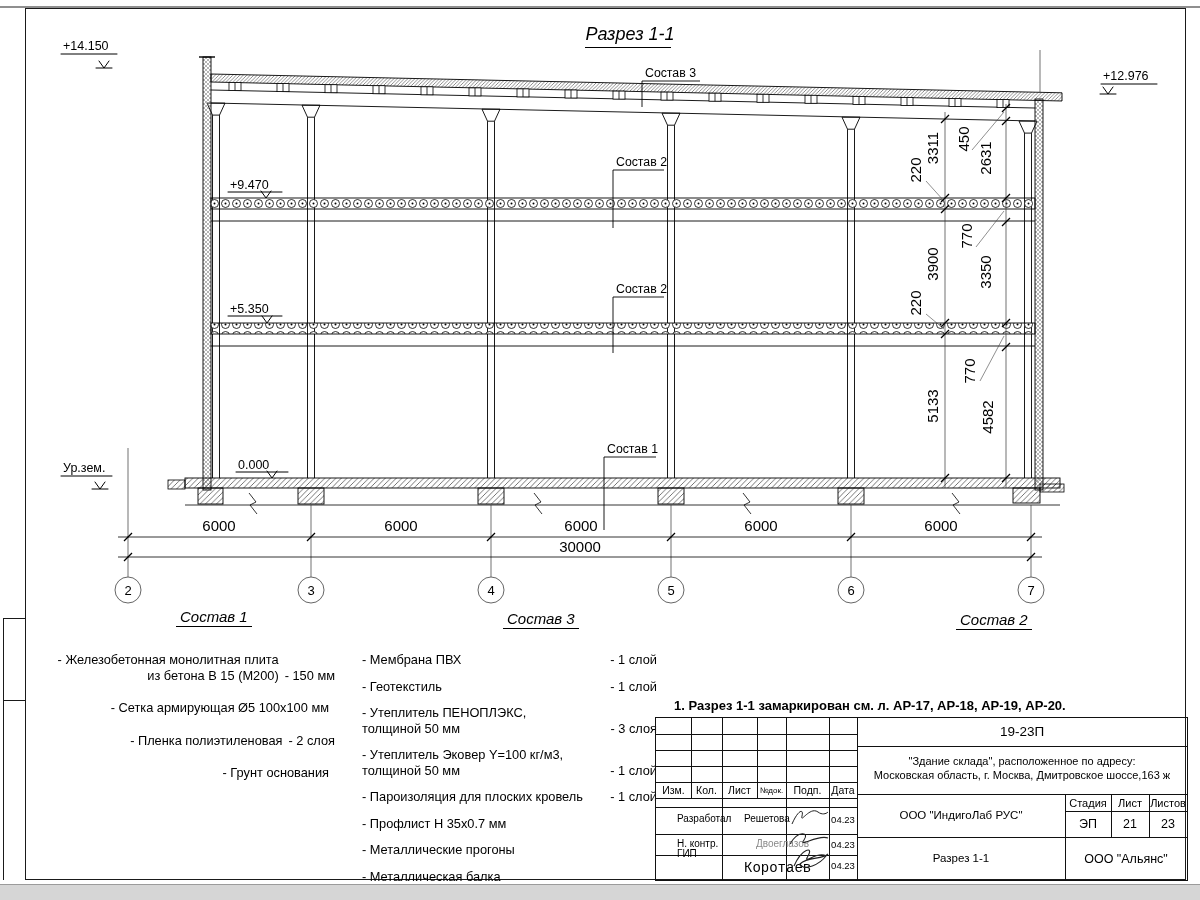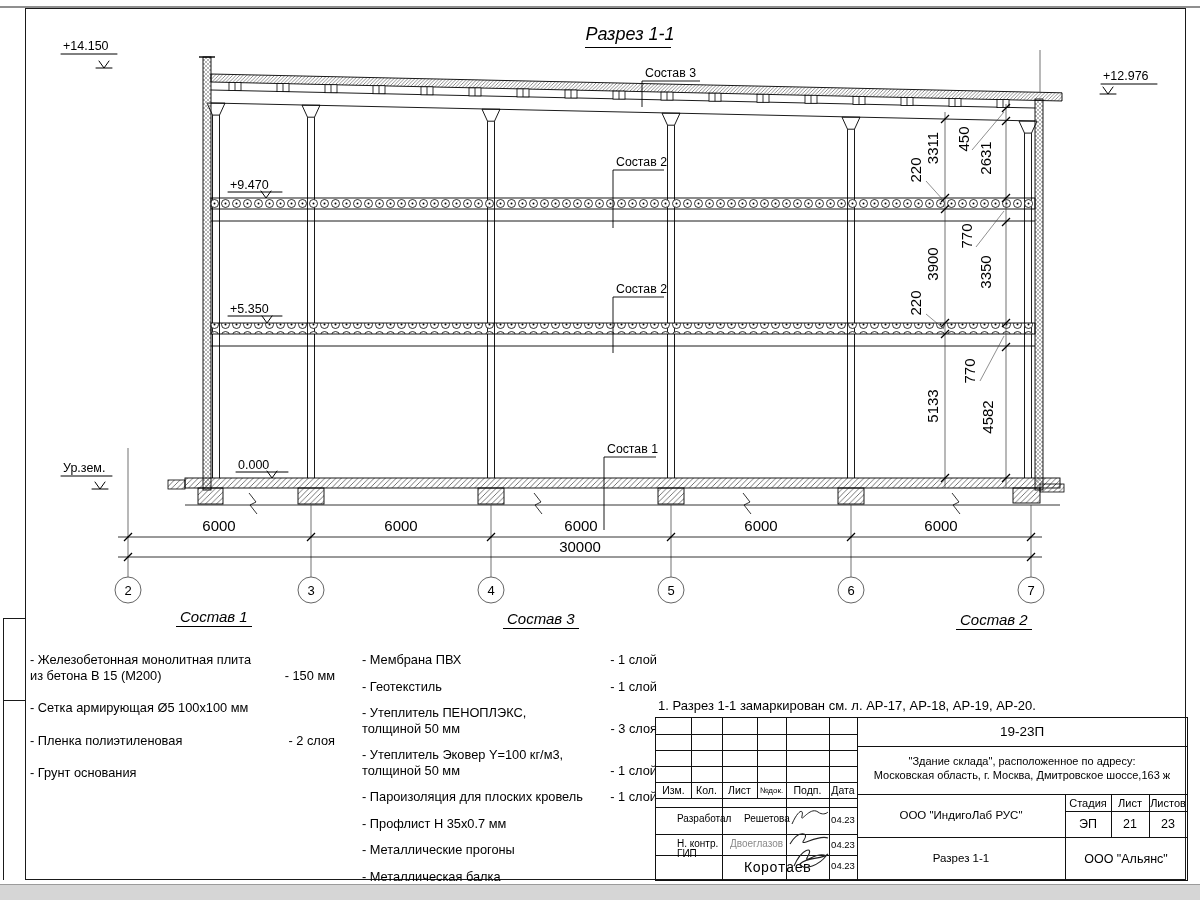--- a/index.html
+++ b/index.html
@@ -259,21 +259,21 @@
       <text class="co" x="616" y="166">Состав 2</text>
       <path d="M613 170 L664 170 M613 170 L613 228" fill="none" stroke="#000" stroke-width="0.9"></path>
       <text class="co" x="616" y="293">Состав 2</text>
       <path d="M613 297 L664 297 M613 297 L613 353" fill="none" stroke="#000" stroke-width="0.9"></path>
       <text class="co" x="607" y="453">Состав 1</text>
       <path d="M604 457 L656 457 M604 457 L604 530" fill="none" stroke="#000" stroke-width="0.9"></path>
     </g>
   </svg>
 
   <div class="mat-head" style="left:176px;top:608px;">Состав 1</div>
-  <div class="mat-block" style="left:30px;top:652px;width:305px;">
+  <div class="mat-block" style="left:30px;top:652px;width:305px;text-align:right;">
     <div class="mat-row g16">
         <div class="mat-name">- Железобетонная  монолитная плита
 из бетона В 15 (М200)</div>
         <div class="mat-val">- 150 мм</div>
       </div>
     <div class="mat-row g16">
         <div class="mat-name">- Сетка армирующая Ø5 100x100 мм</div>
         <div class="mat-val"></div>
       </div>
     <div class="mat-row g16">
@@ -319,21 +319,21 @@
         <div class="mat-val"></div>
       </div>
     <div class="mat-row">
         <div class="mat-name">- Металлическая балка</div>
         <div class="mat-val"></div>
       </div>
   </div>
 
   <div class="mat-head" style="left:956px;top:611px;">Состав 2</div>
 
-  <div class="note" style="left:658px;top:698px;">1. Разрез 1-1 замаркирован см. л. АР-17, АР-18, АР-19, АР-20.</div>
+  <div class="note" style="left:674px;top:698px;font-weight:bold;">1. Разрез 1-1 замаркирован см. л. АР-17, АР-18, АР-19, АР-20.</div>
 
   <div class="stamp">
 
     <div class="sv" style="left:35px;top:0;height:80px;"></div>
     <div class="sv" style="left:66px;top:0;height:162px;"></div>
     <div class="sv" style="left:101px;top:0;height:80px;"></div>
     <div class="sv" style="left:130px;top:0;height:162px;"></div>
     <div class="sv" style="left:173px;top:0;height:162px;"></div>
     <div class="sv" style="left:201px;top:0;height:162px;"></div>
     <div class="sv" style="left:409px;top:76px;height:86px;"></div>
@@ -357,21 +357,21 @@
     <div class="cell" style="left:35px;top:66px;width:31px;font-size:10.5px;">Кол.</div>
     <div class="cell" style="left:66px;top:66px;width:35px;font-size:10.5px;">Лист</div>
     <div class="cell" style="left:101px;top:68px;width:29px;font-size:8px;">№док.</div>
     <div class="cell" style="left:130px;top:66px;width:43px;font-size:10.5px;">Подп.</div>
     <div class="cell" style="left:173px;top:66px;width:28px;font-size:10.5px;">Дата</div>
 
     <div class="cl" style="left:3px;top:95px;font-size:10px;">Разработал</div>
     <div class="cl" style="left:70px;top:95px;font-size:10px;">Решетова</div>
     <div class="cell" style="left:173px;top:96px;width:28px;font-size:9.5px;">04.23</div>
     <div class="cl" style="left:3px;top:120px;font-size:10px;">Н. контр.</div>
-    <div class="cl gray-name" style="left:56px;top:120px;font-size:10px;">Двоеглазов</div>
+    <div class="cl gray-name" style="left:82px;top:120px;font-size:10px;">Двоеглазов</div>
     <div class="cell" style="left:173px;top:121px;width:28px;font-size:9.5px;">04.23</div>
     <div class="cl" style="left:3px;top:130px;font-size:10px;">ГИП</div>
     <div class="cl" style="left:70px;top:142px;font-size:14px;font-family:Liberation Mono, monospace;">Коротаев</div>
     <div class="cell" style="left:173px;top:142px;width:28px;font-size:9.5px;">04.23</div>
 
     <svg style="left:132px;top:84px;" width="42" height="28">
       <path d="M4 22 C10 8, 16 6, 14 14 C12 22, 22 4, 30 10 C34 13, 38 12, 40 10" fill="none" stroke="#222" stroke-width="1"></path>
     </svg>
     <svg style="left:128px;top:108px;" width="50" height="50">
       <path d="M6 18 C14 4, 26 6, 20 14 C14 22, 34 8, 44 12" fill="none" stroke="#222" stroke-width="1.1"></path>

